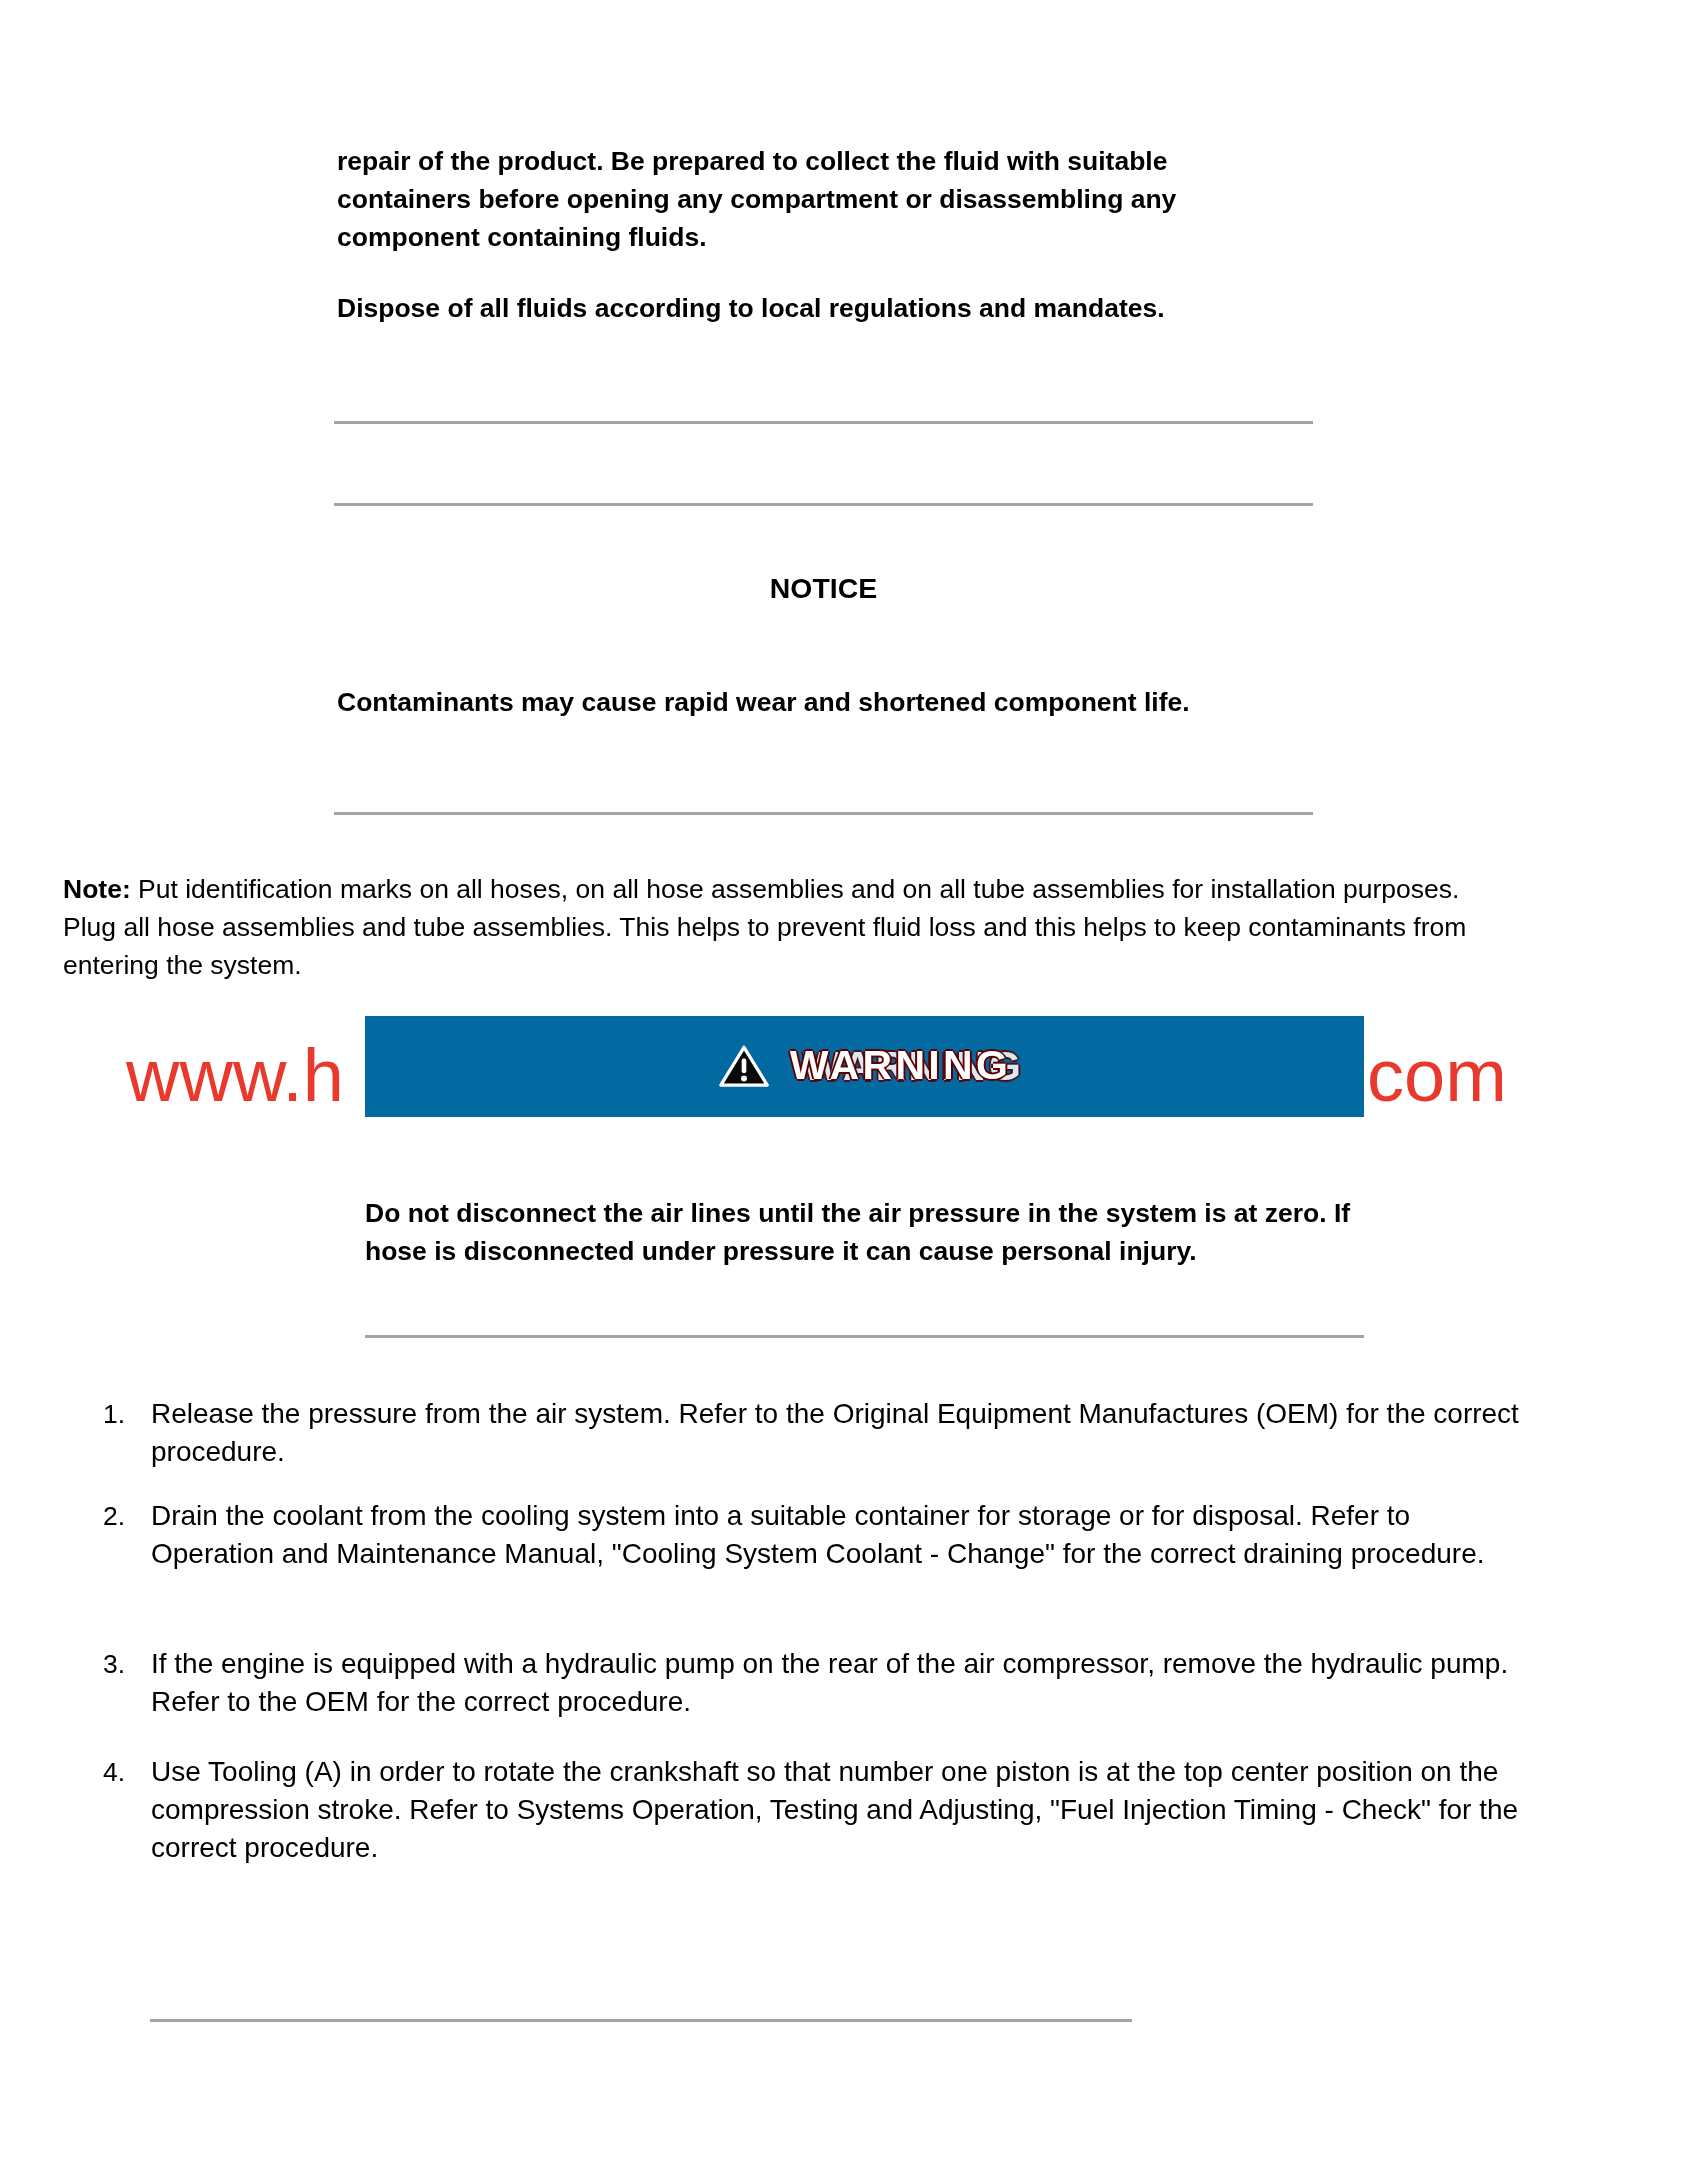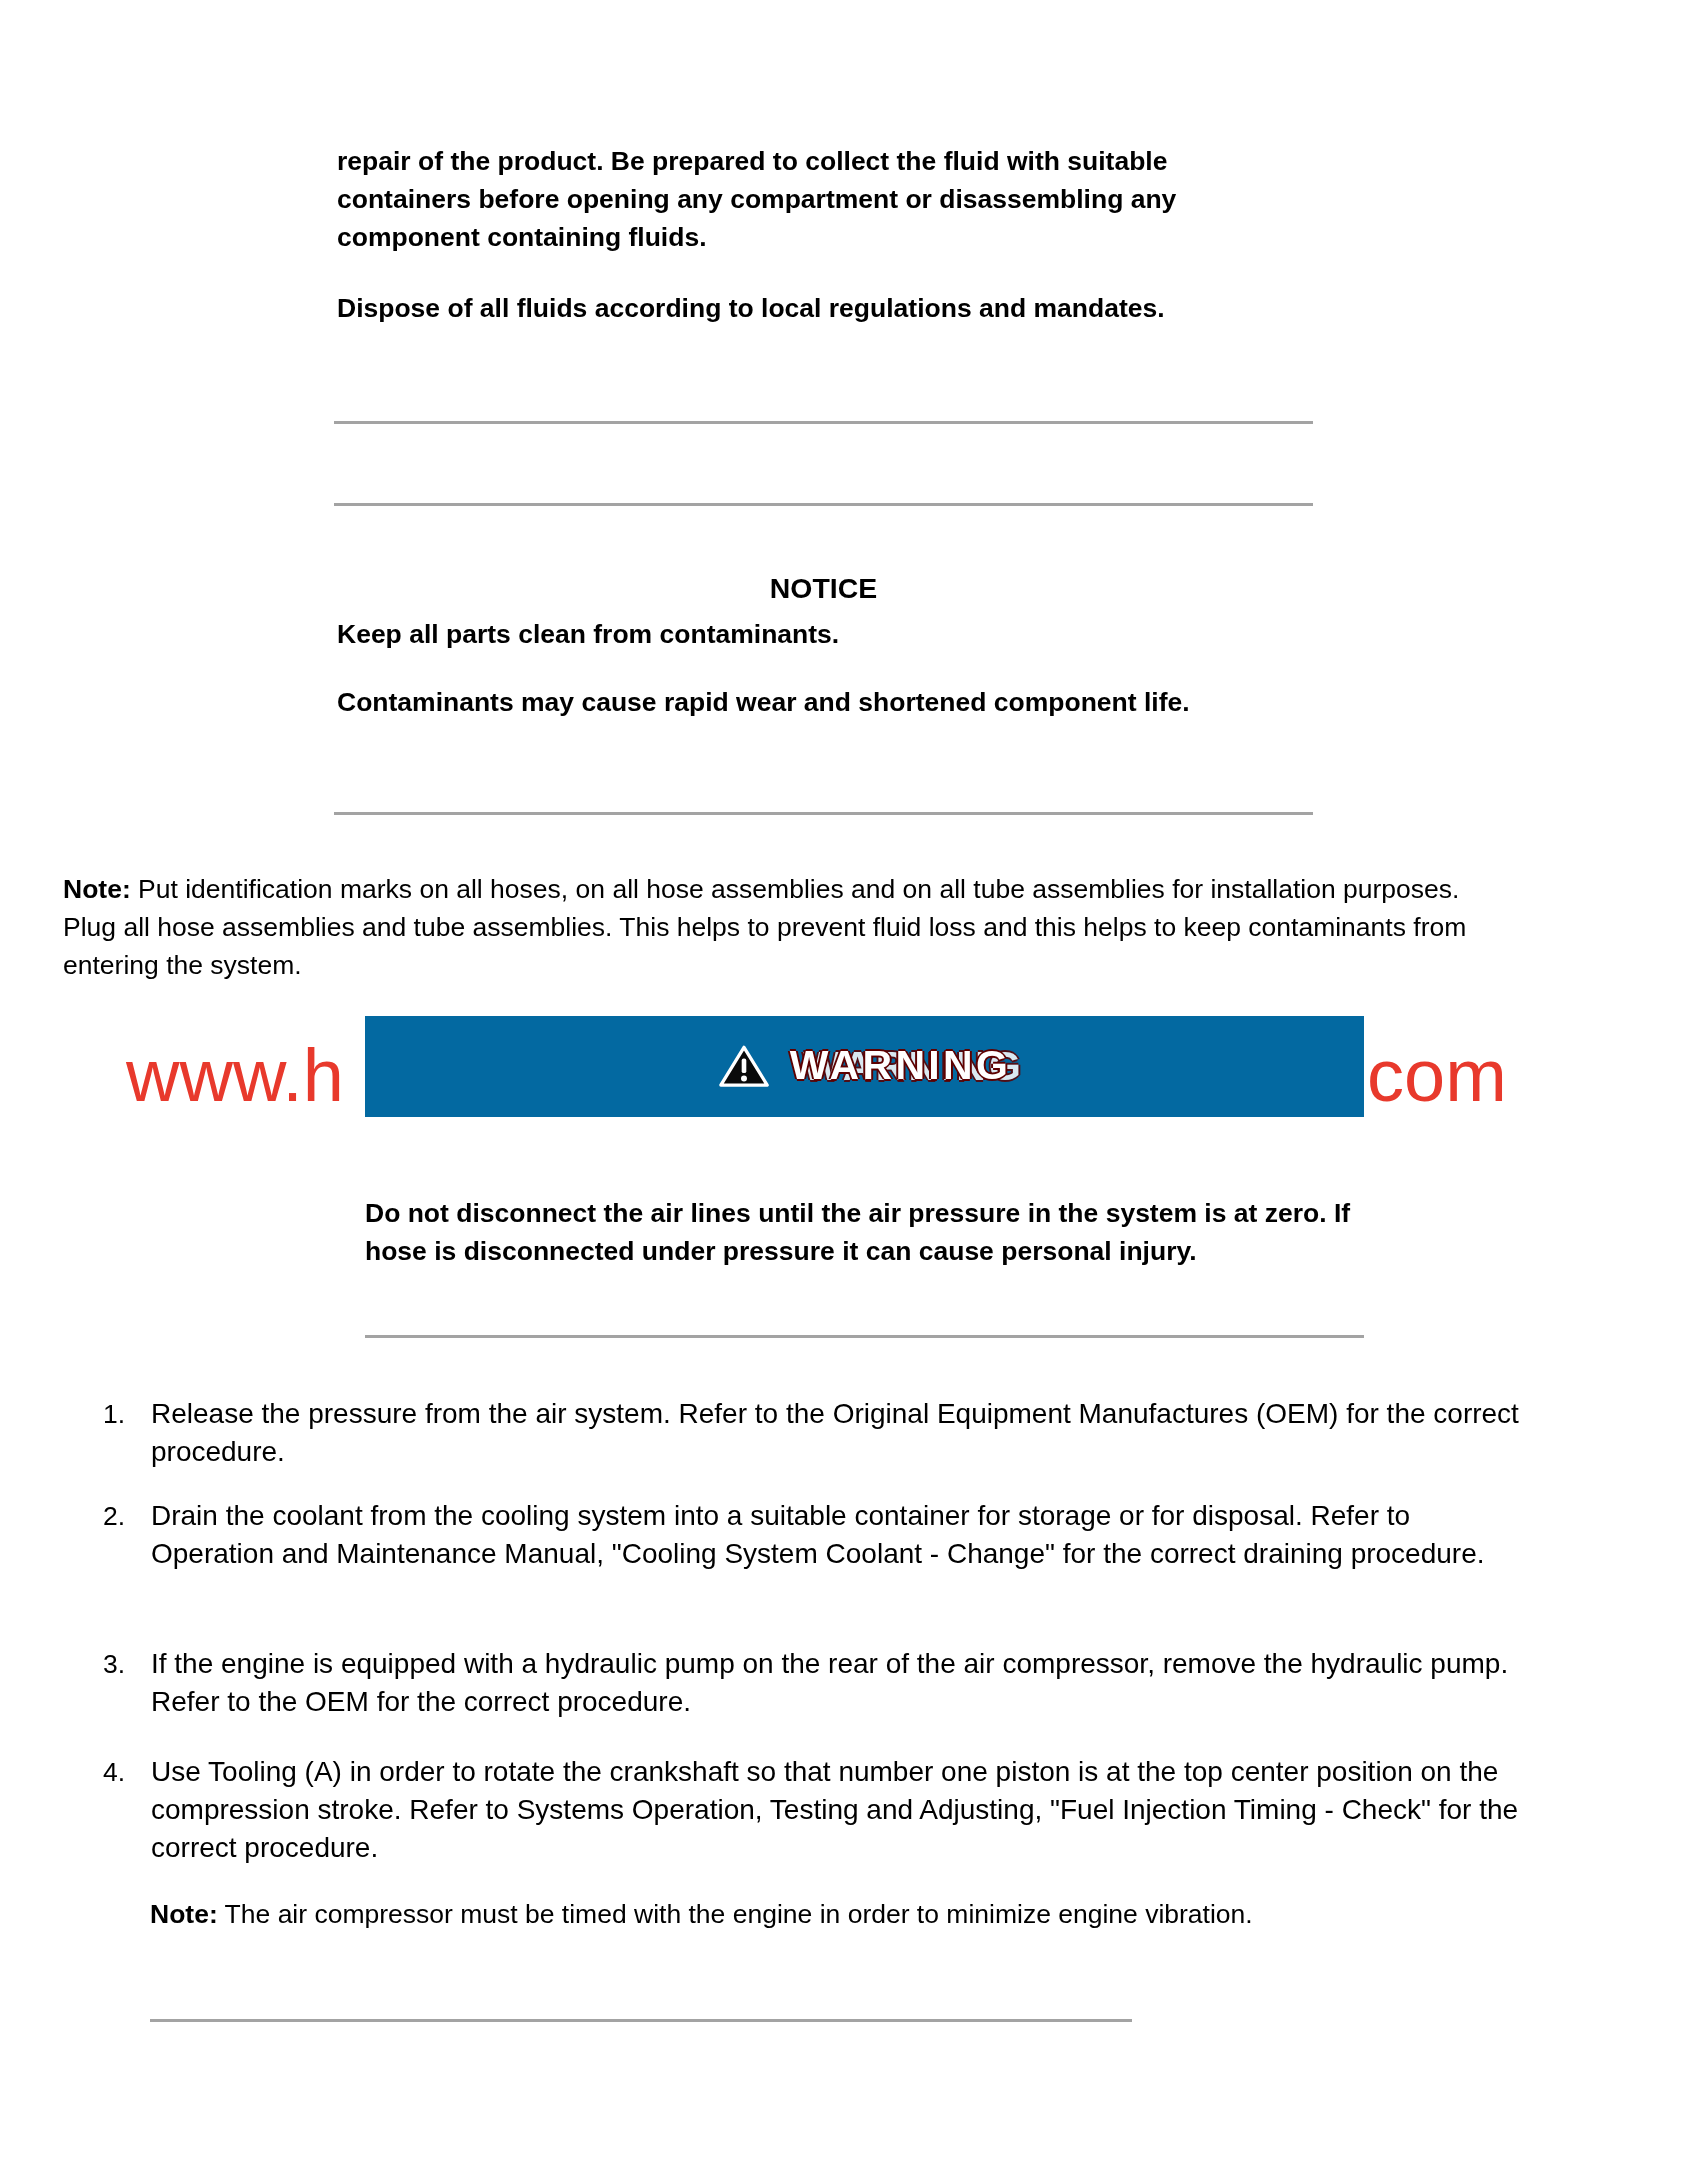--- a/index.html
+++ b/index.html
@@ -56,21 +56,20 @@
 
   <div class="abs body-text bold" style="left:337px; top:142px; width:930px;">repair of the product. Be prepared to collect the fluid with suitable containers before opening any compartment or disassembling any component containing fluids.</div>
 
   <div class="abs body-text bold" style="left:337px; top:289px; width:930px;">Dispose of all fluids according to local regulations and mandates.</div>
 
   <div class="rule" style="left:334px; top:421px; width:979px;"></div>
   <div class="rule" style="left:334px; top:503px; width:979px;"></div>
 
   <div class="abs notice-title" style="left:334px; top:533px; width:979px;">NOTICE</div>
 
-  <div class="abs body-text bold" style="left:337px; top:615px; width:946px;">Keep all parts clean from contaminants.</div>
 
   <div class="abs body-text bold" style="left:337px; top:683px; width:887px;">Contaminants may cause rapid wear and shortened component life.</div>
 
   <div class="rule" style="left:334px; top:812px; width:979px;"></div>
 
   <div class="abs body-text" style="left:63px; top:870px; width:1456px;">
     <span class="note-label">Note:</span><span> Put identification marks on all hoses, on all hose assemblies and on all tube assemblies for installation purposes. Plug all hose assemblies and tube assemblies. This helps to prevent fluid loss and this helps to keep contaminants from entering the system.</span>
   </div>
 
   <div class="watermark">
@@ -109,20 +108,17 @@
   <div class="step" style="top:1645px;">
     <span class="step-num">3.</span>
     <span class="step-text">If the engine is equipped with a hydraulic pump on the rear of the air compressor, remove the hydraulic pump. Refer to the OEM for the correct procedure.</span>
   </div>
 
   <div class="step" style="top:1753px;">
     <span class="step-num">4.</span>
     <span class="step-text">Use Tooling (A) in order to rotate the crankshaft so that number one piston is at the top center position on the compression stroke. Refer to Systems Operation, Testing and Adjusting, "Fuel Injection Timing - Check" for the correct procedure.</span>
   </div>
 
-  <div class="abs body-text" style="left:150px; top:1895px; width:1389px;">
-    <span class="note-label">Note:</span><span> The air compressor must be timed with the engine in order to minimize engine vibration.</span>
-  </div>
 
   <div class="rule" style="left:150px; top:2019px; width:982px;"></div>
 
 </div>
 
 
 </body></html>

